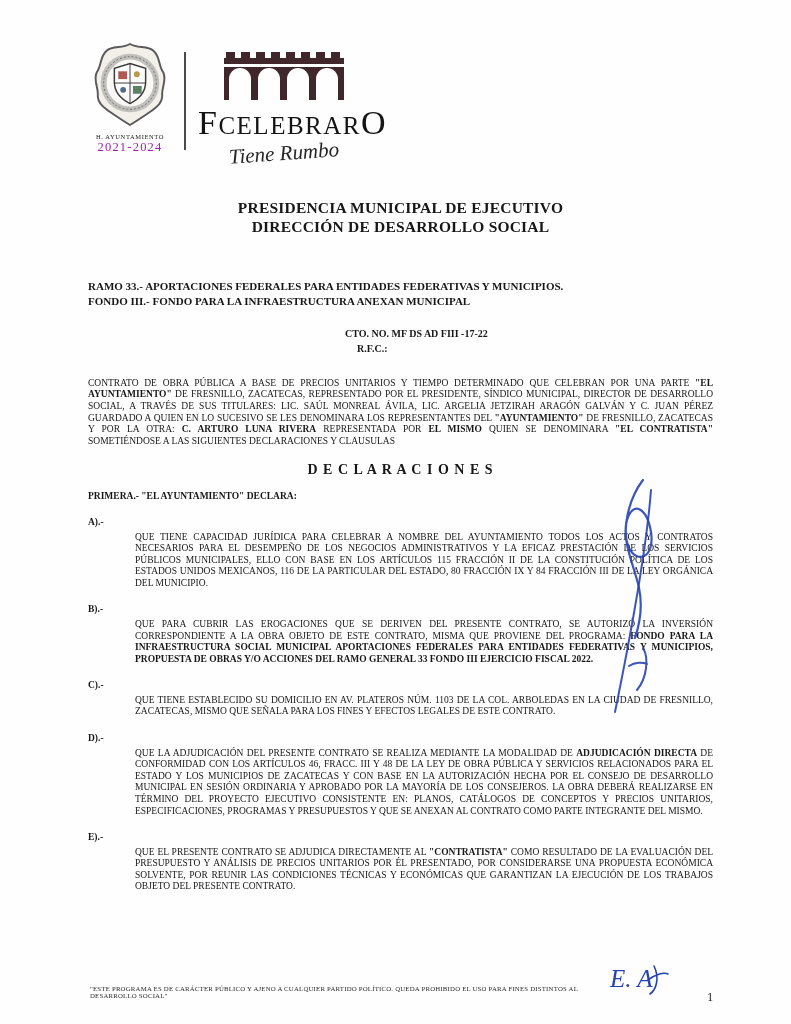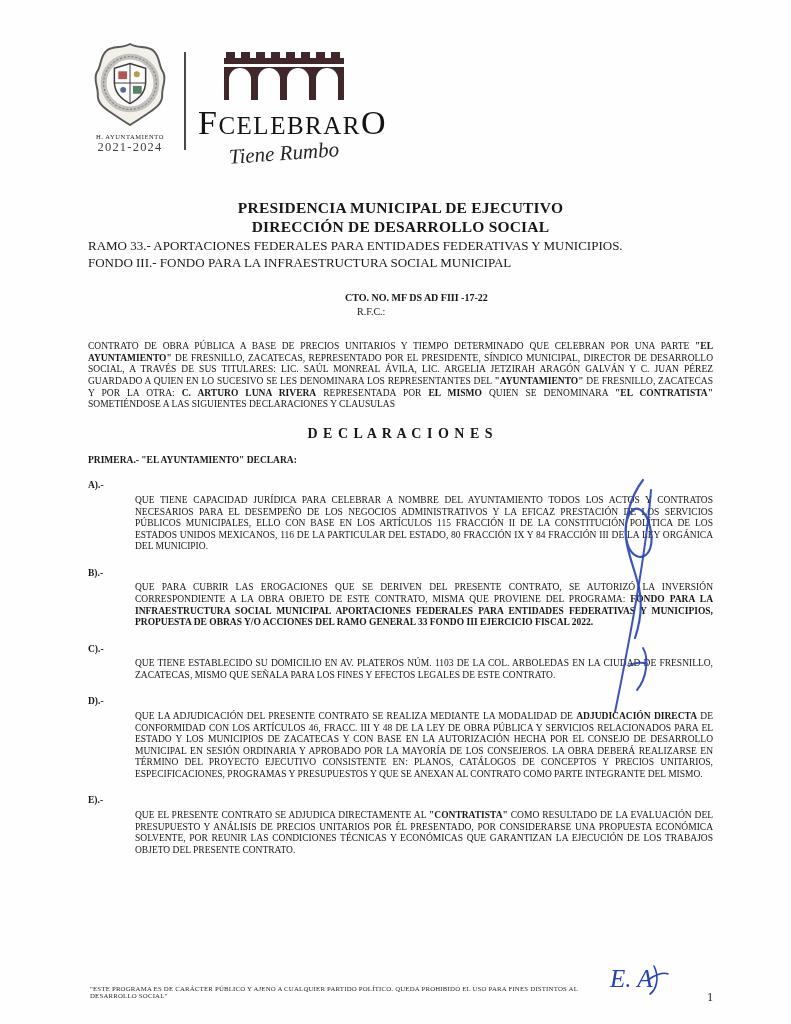--- a/index.html
+++ b/index.html
@@ -7,35 +7,35 @@
   .page {
     width: 791px; height: 1024px; margin: 0 auto; position: relative;
     background: #fefefe; overflow: hidden;
     font-family: "Liberation Serif", serif; color: #171717;
   }
   .b { font-weight: bold; }
 
   
   .crest-block { position: absolute; left: 90px; top: 42px; width: 80px; text-align: center; }
   .crest-cap1 { font-size: 6.5px; letter-spacing: .6px; margin-top: 3px; color:#222; }
-  .crest-cap2 { font-size: 12.5px; letter-spacing: 1.2px; color:#404040; }
+  .crest-cap2 { font-size: 12.5px; letter-spacing: 1.2px; color:#a21caf; }
   .logo-divider { position: absolute; left: 184px; top: 52px; height: 98px; width: 1.5px; background: #4a4a4a; }
   .fresnillo-block { position: absolute; left: 198px; top: 50px; width: 172px; text-align: center; }
   .wordmark { font-size: 25px; letter-spacing: 1.5px; line-height: 1; color: #141414; margin-top: 2px; white-space: nowrap; }
   .wordmark .cap { font-size: 34px; }
   .tagline { font-style: italic; font-size: 21px; color: #242424; margin-top: 1px; transform: rotate(-4deg); }
 
   
   .doc { position: absolute; left: 88px; top: 198px; width: 625px; font-size: 9.5px; line-height: 1.22; text-align: justify; }
   .title-line { text-align: center; font-weight: bold; font-size: 15.5px; line-height: 1.25; letter-spacing: .2px; }
   .subtitle { text-align: center; font-weight: bold; font-size: 11px; margin-top: 17px; }
-  .program { font-weight: normal; font-size: 13px; line-height: 1.35; text-align: justify; }
+  .program { margin-top: 42px; font-weight: bold; font-size: 11px; line-height: 1.35; text-align: justify; }
   .cto-block { margin-top: 20px; margin-left: 257px; font-size: 10px; text-align: left; }
   .cto-number { font-weight: bold; }
-  .cto-rfc { margin-left: 12px; margin-top: 2px; }
+  .cto-rfc { margin-left: 12px; margin-top: 2px; font-weight: bold; }
   .intro { margin-top: 23px; }
   .decl-heading { text-align: center; font-weight: bold; font-size: 14px; letter-spacing: 1px; margin: 14px 0 13px; }
   .primera { font-weight: bold; text-align: left; margin-bottom: 14px; }
   .decl-item { margin-bottom: 15px; }
   .decl-label { display: block; font-weight: bold; margin-bottom: 3px; text-align: left; }
   .decl-body { display: block; margin-left: 47px; text-align: justify; }
 
   
   .footer { position: absolute; left: 90px; bottom: 25px; width: 530px; font-size: 6.8px; letter-spacing: .2px; color: #2a2a2a; text-align: left; }
   .page-num { position: absolute; right: 78px; bottom: 21px; font-size: 11.5px; color: #111; }
@@ -93,21 +93,21 @@
     <div class="tagline">Tiene Rumbo</div>
   </div>
 
   <div class="doc">
 
     <div class="title-line">PRESIDENCIA MUNICIPAL DE EJECUTIVO</div>
     <div class="title-line">DIRECCIÓN DE DESARROLLO SOCIAL</div>
 
     <div class="program">
       <div>RAMO 33.- APORTACIONES FEDERALES PARA ENTIDADES FEDERATIVAS Y MUNICIPIOS.</div>
-      <div>FONDO III.- FONDO PARA LA INFRAESTRUCTURA SOCIAL MUNICIPAL</div>
+      <div>FONDO III.- FONDO PARA LA INFRAESTRUCTURA ANEXAN MUNICIPAL</div>
     </div>
 
     <div class="cto-block">
       <div class="cto-number">CTO. NO. MF DS AD FIII -17-22</div>
       <div class="cto-rfc">R.F.C.:</div>
     </div>
 
     <p class="intro"><span>CONTRATO DE OBRA PÚBLICA A BASE DE PRECIOS UNITARIOS Y TIEMPO DETERMINADO QUE CELEBRAN POR UNA PARTE </span><span class="b">"EL AYUNTAMIENTO"</span><span> DE FRESNILLO, ZACATECAS, REPRESENTADO POR EL PRESIDENTE, SÍNDICO MUNICIPAL, DIRECTOR DE DESARROLLO SOCIAL, A TRAVÉS DE SUS TITULARES: LIC. SAÚL MONREAL ÁVILA, LIC. ARGELIA JETZIRAH ARAGÓN GALVÁN Y C. JUAN PÉREZ GUARDADO A QUIEN EN LO SUCESIVO SE LES DENOMINARA LOS REPRESENTANTES DEL </span><span class="b">"AYUNTAMIENTO"</span><span> DE FRESNILLO, ZACATECAS Y POR LA OTRA: </span><span class="b">C. ARTURO LUNA RIVERA</span><span> REPRESENTADA POR </span><span class="b">EL MISMO</span><span> QUIEN SE DENOMINARA </span><span class="b">"EL CONTRATISTA"</span><span> SOMETIÉNDOSE A LAS SIGUIENTES DECLARACIONES Y CLAUSULAS</span></p>
 
     <div class="decl-heading">D E C L A R A C I O N E S</div>

